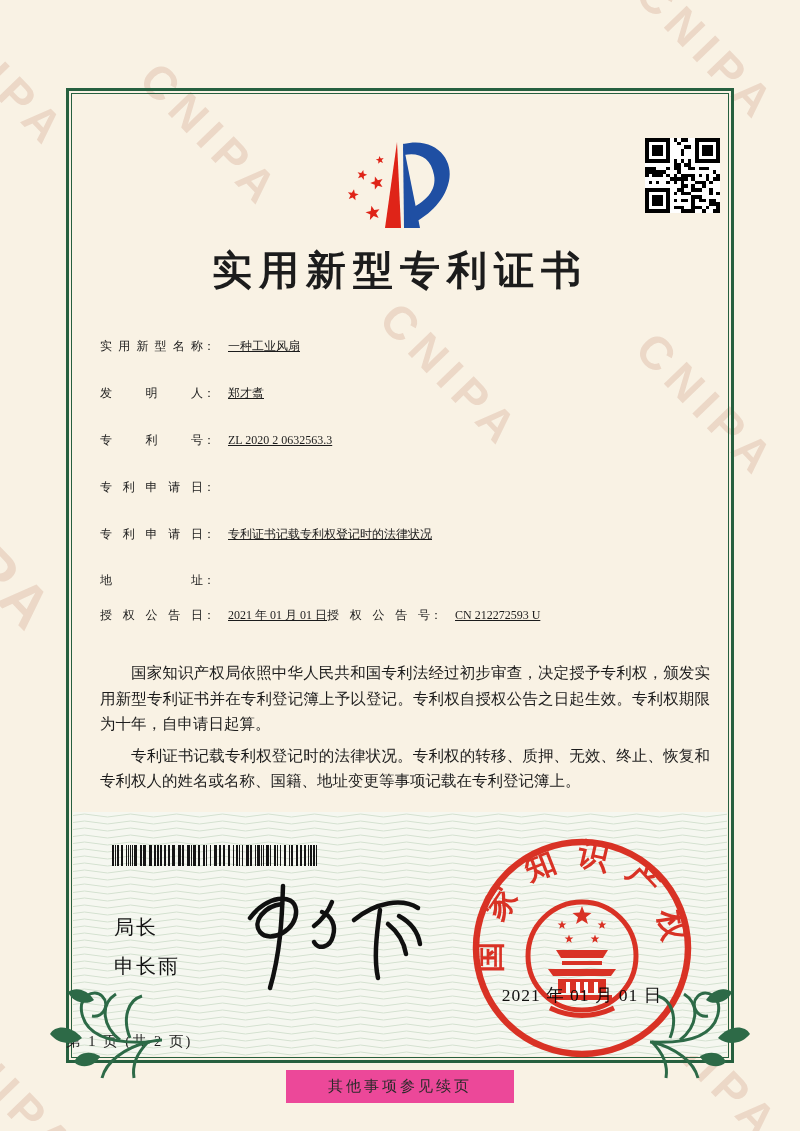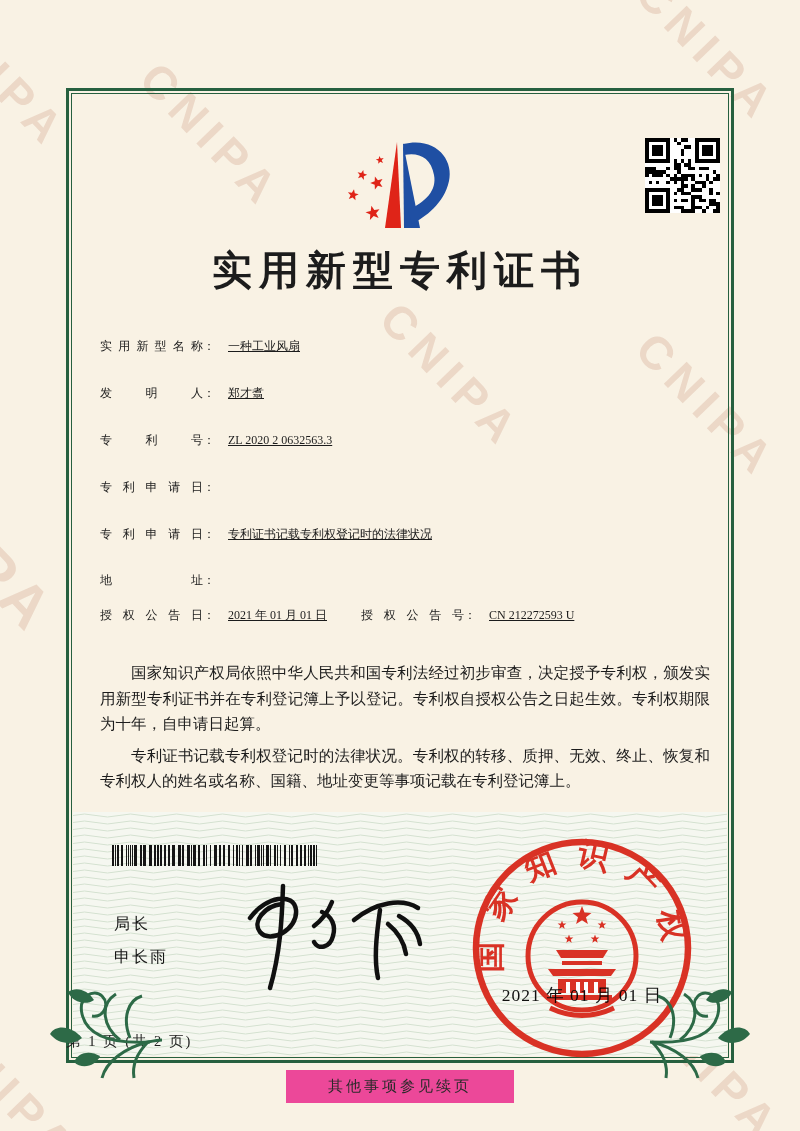--- a/index.html
+++ b/index.html
@@ -16,28 +16,28 @@
   .logo{position:absolute;left:330px;top:128px;z-index:2;}
   .qr{position:absolute;left:645px;top:138px;z-index:2;}
   .title{position:absolute;left:66px;top:243px;width:668px;text-align:center;
         font-size:40px;font-weight:bold;letter-spacing:7px;z-index:2;}
   .fields{position:absolute;left:100px;top:332px;width:628px;font-size:12px;z-index:2;}
   .frow{display:flex;margin-bottom:19px;line-height:28px;}
   .frow.addr{line-height:26px;margin-bottom:8px;}
   .flabel{width:103px;flex:none;text-align:justify;text-align-last:justify;}
   .colon{flex:none;margin-right:13px;}
   .fvalue{white-space:pre-line;text-decoration:underline;}
-  .flabel2{flex:none;margin-left:34px;width:103px;text-align:justify;text-align-last:justify;}
+  .flabel2{flex:none;width:103px;text-align:justify;text-align-last:justify;}
   .paras{position:absolute;left:100px;top:660px;width:626px;font-size:15.5px;
         line-height:25.5px;text-align:justify;z-index:2;}
   .paras p{margin:0 16px 6px 0;text-indent:2em;}
   .waves{position:absolute;left:73px;top:812px;z-index:1;}
   .barcode{position:absolute;left:112px;top:845px;z-index:4;}
   .officer{position:absolute;left:114px;top:914px;z-index:4;
-        font-family:Liberation Serif, serif;font-size:16px;
+        font-family:Liberation Serif, serif;font-size:20px;
         letter-spacing:2px;color:#141414;}
   .officer div{margin-bottom:12px;}
   .signature{position:absolute;left:236px;top:880px;z-index:4;}
   .seal{position:absolute;left:462px;top:828px;z-index:5;opacity:.95;}
   .seal-date{position:absolute;left:480px;top:983px;width:204px;text-align:center;
         font-size:17.5px;letter-spacing:1px;color:#111;z-index:6;mix-blend-mode:multiply;}
   .page-num{position:absolute;left:66px;top:1032px;width:668px;text-align:left;
         font-size:14.5px;letter-spacing:2px;z-index:4;}
   .ornament{position:absolute;z-index:6;}
   .orn-left{left:42px;top:978px;}

